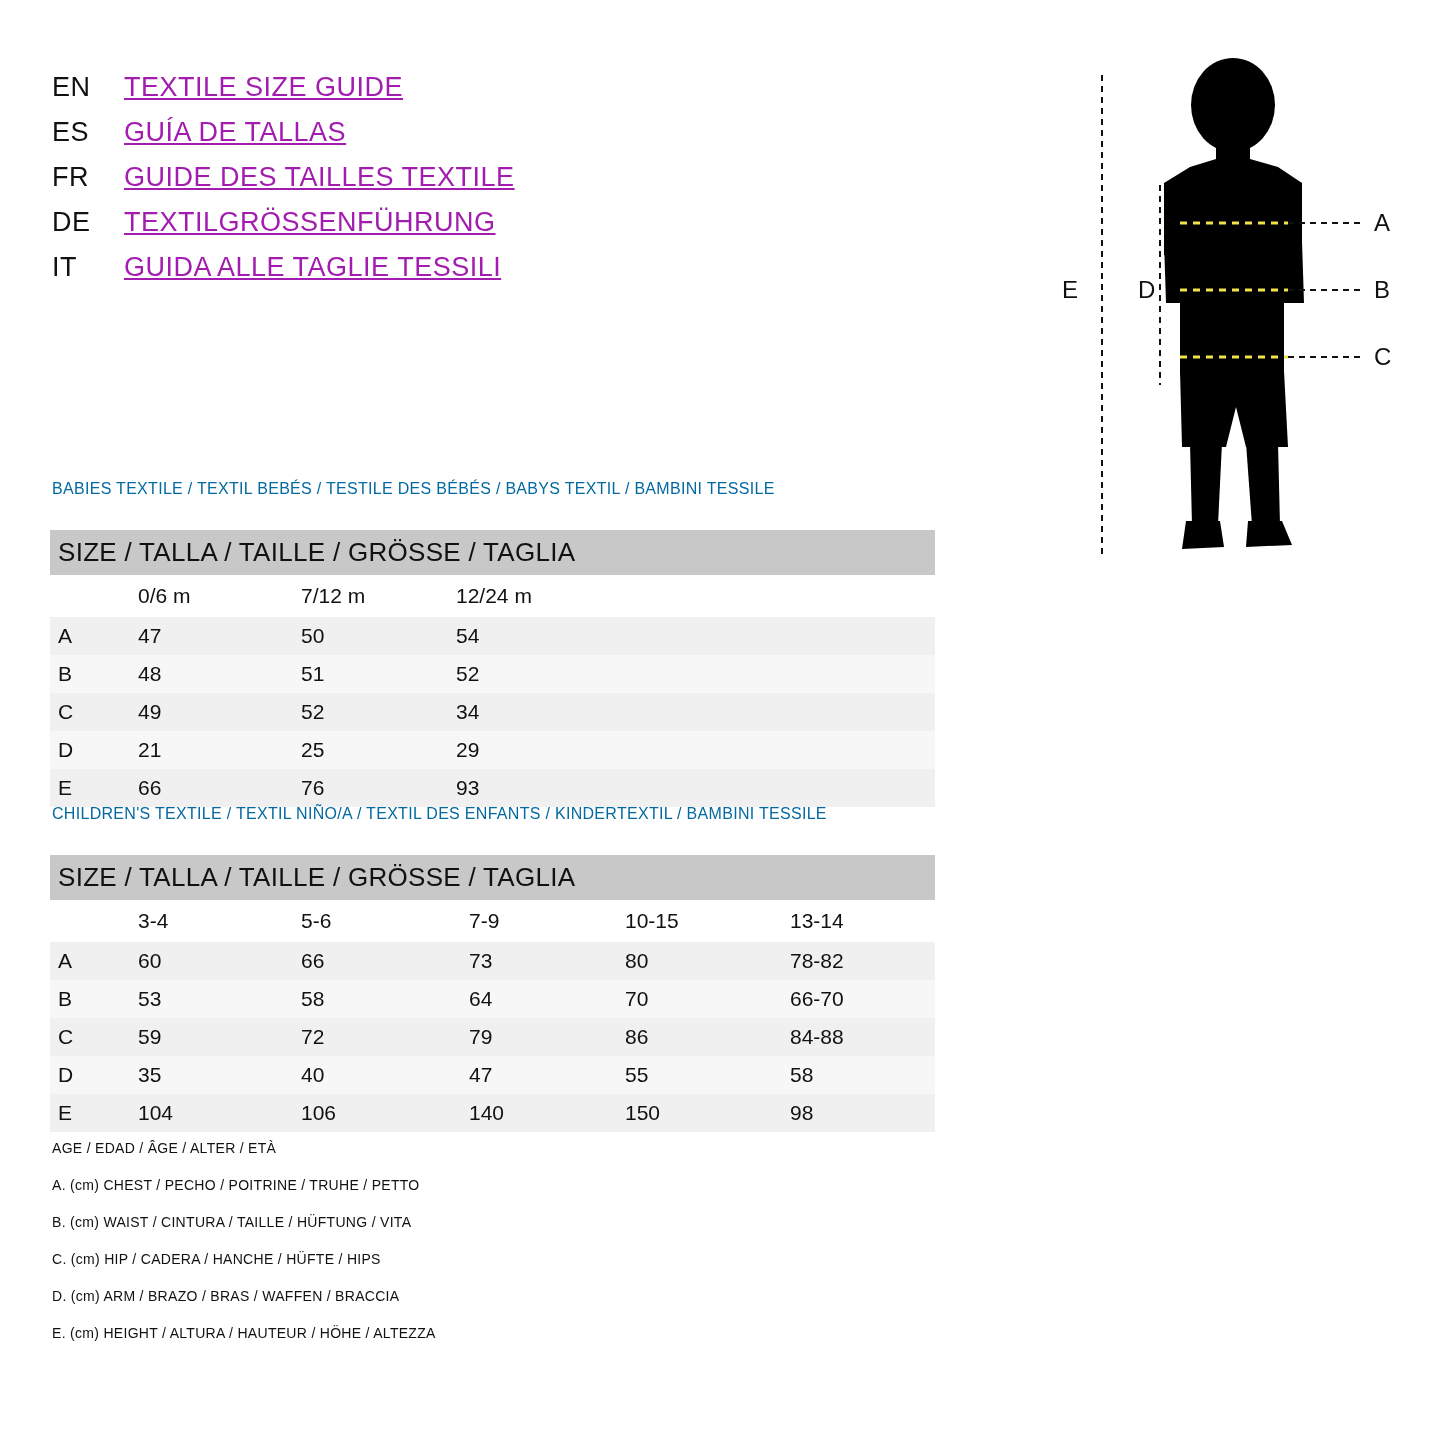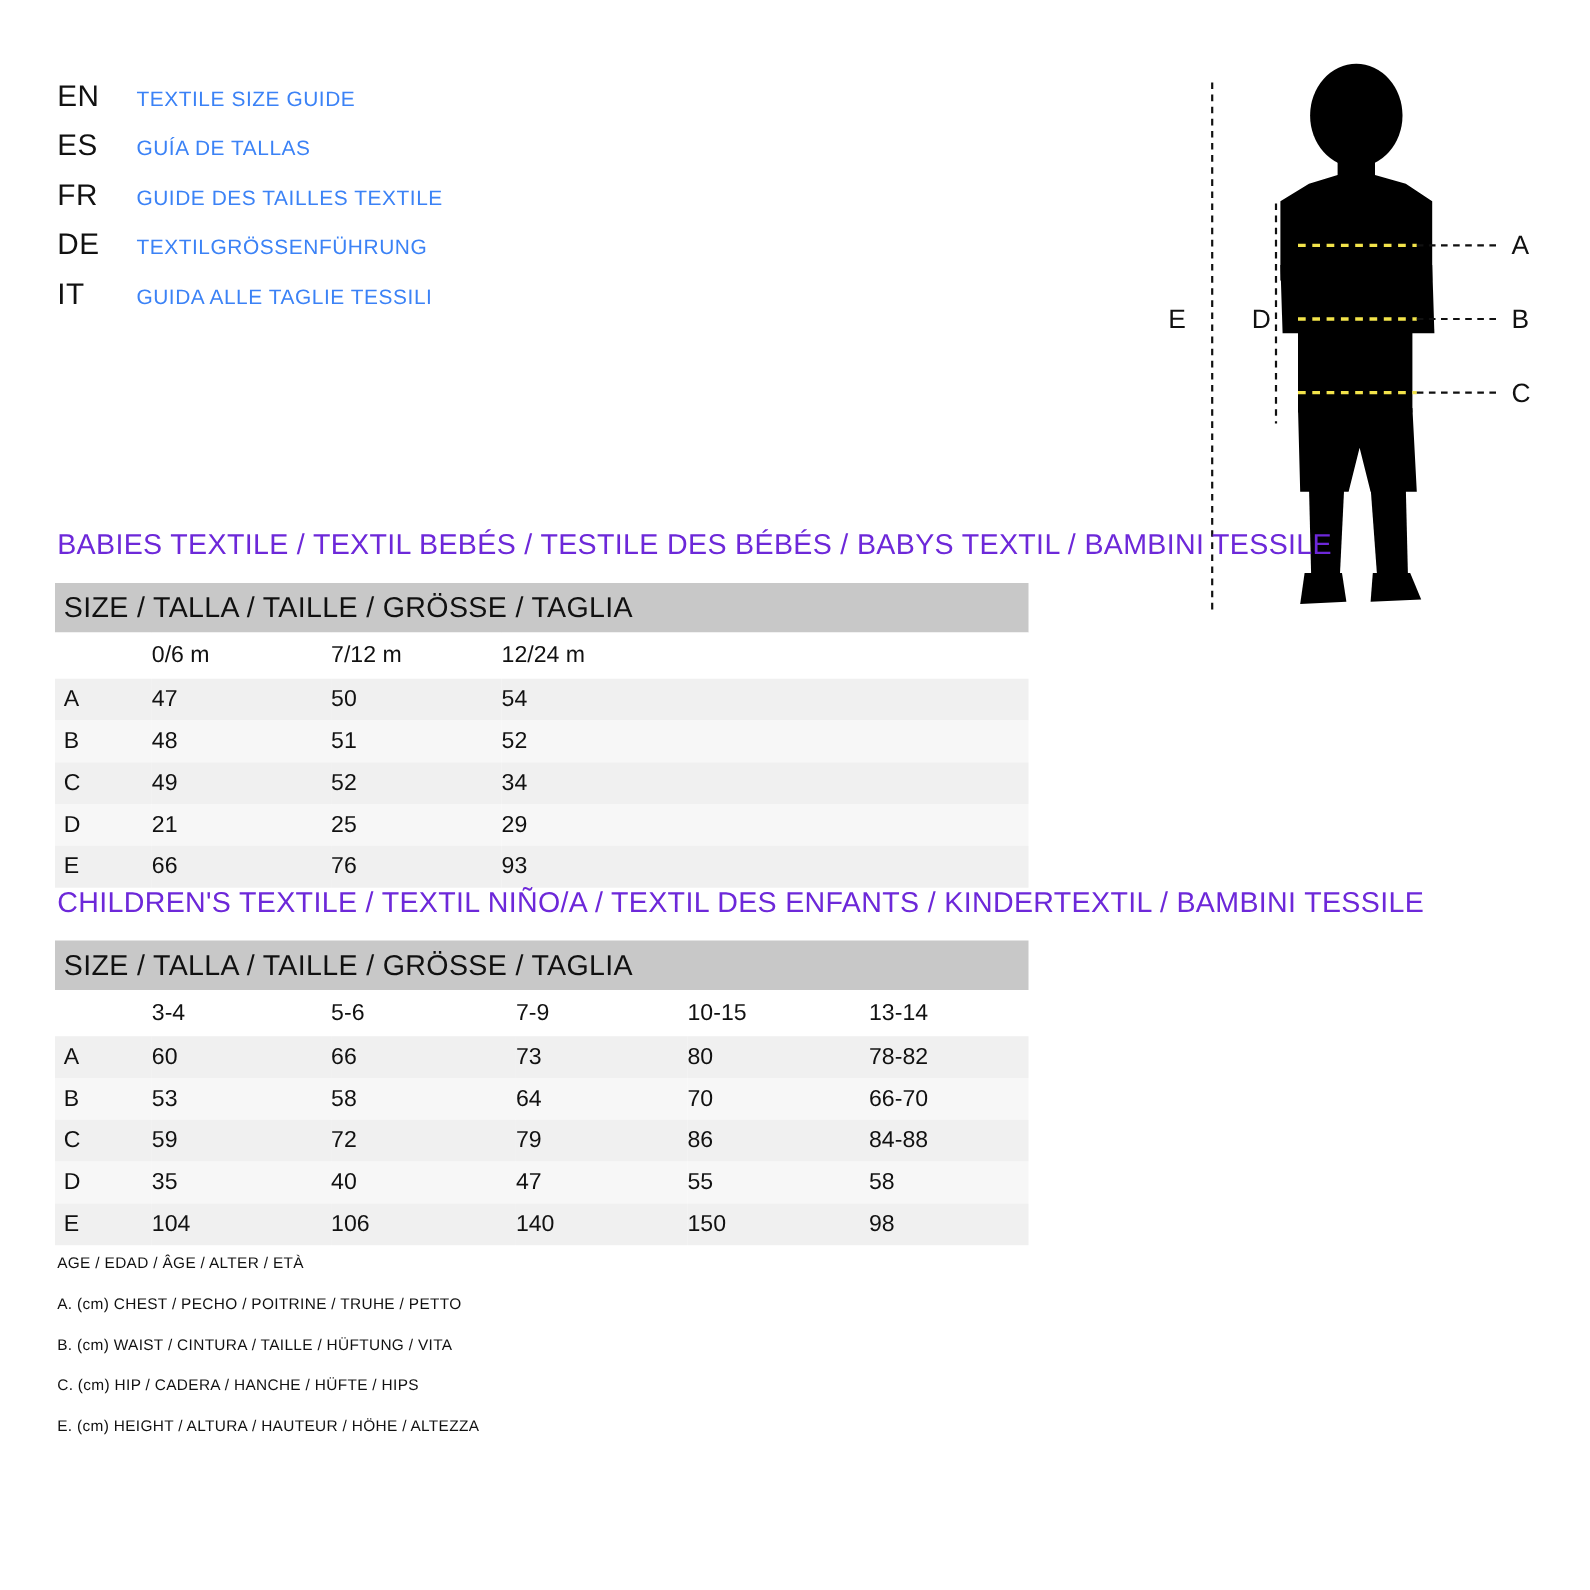--- a/index.html
+++ b/index.html
@@ -33,40 +33,41 @@
     align-items: baseline;
     height: 45px;
   }
   .title-lang {
     width: 72px;
     font-size: 27px;
     letter-spacing: 0.5px;
     color: #111;
   }
   .title-text {
-    font-size: 19px;
+    font-size: 27px;
     letter-spacing: 0.5px;
-    color: #3b82f6;
+    color: #a21caf;
+    text-decoration: underline;
   }
 
   
   .figure {
     position: absolute;
     left: 1040px;
     top: 55px;
     width: 380px;
     height: 520px;
   }
 
   
   .section-heading {
     position: absolute;
-    font-size: 26px;
+    font-size: 16px;
     letter-spacing: 0.3px;
-    color: #6d28d9;
+    color: #0369a1;
     white-space: nowrap;
   }
   #babies-heading { left: 52px; top: 480px; }
   #children-heading { left: 52px; top: 805px; }
 
   
   .size-table {
     position: absolute;
     border-collapse: collapse;
     font-size: 21px;
@@ -318,16 +319,17 @@
         <td class="cell-val">98</td>
       </tr>
     </tbody>
   </table>
 
   <div class="legend">
     <div class="legend-line">AGE / EDAD / ÂGE / ALTER / ETÀ</div>
     <div class="legend-line">A. (cm) CHEST / PECHO / POITRINE / TRUHE / PETTO</div>
     <div class="legend-line">B. (cm) WAIST / CINTURA / TAILLE / HÜFTUNG / VITA</div>
     <div class="legend-line">C. (cm) HIP / CADERA / HANCHE / HÜFTE / HIPS</div>
+    <div class="legend-line">D. (cm) ARM / BRAZO / BRAS / WAFFEN / BRACCIA</div>
     <div class="legend-line">E. (cm) HEIGHT / ALTURA / HAUTEUR / HÖHE / ALTEZZA</div>
   </div>
 
 </div>
 
 </body></html>

